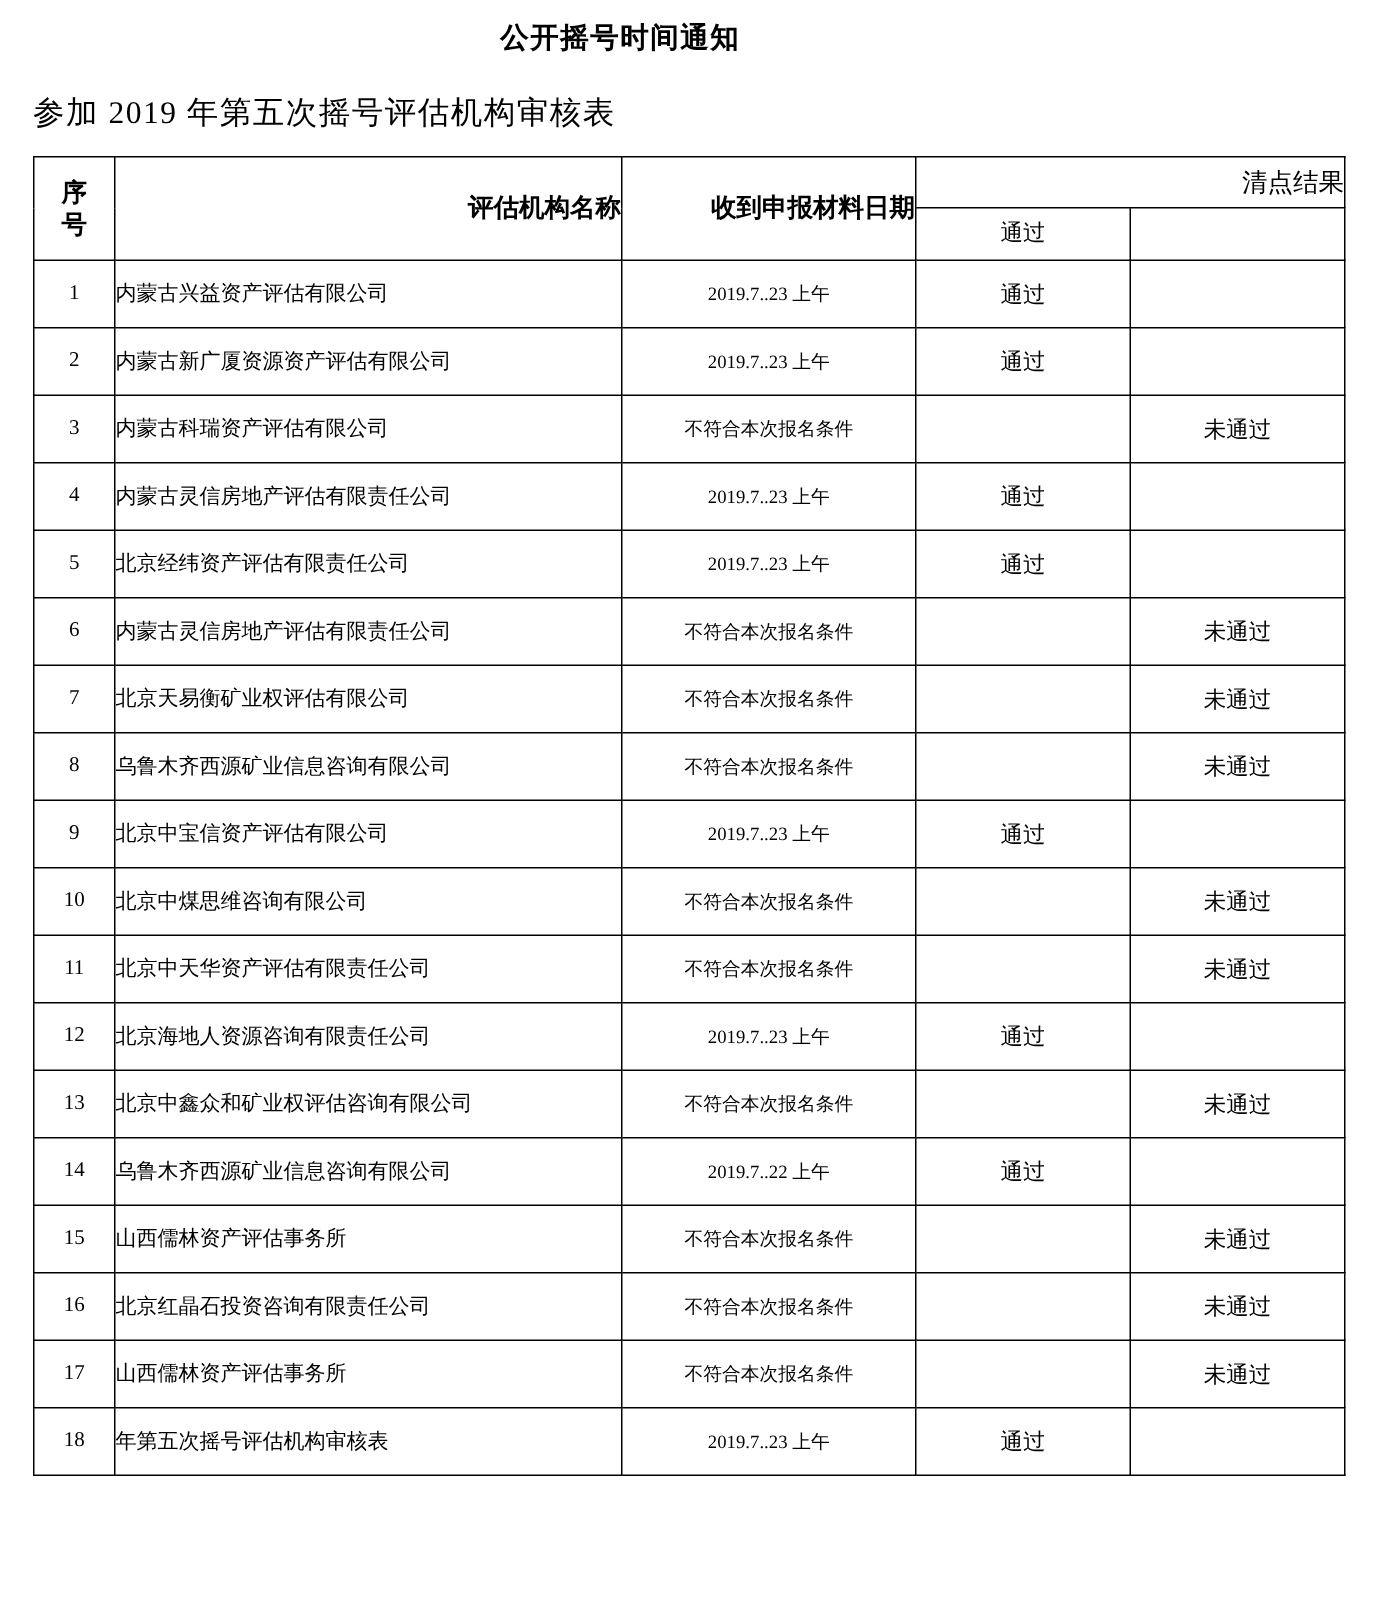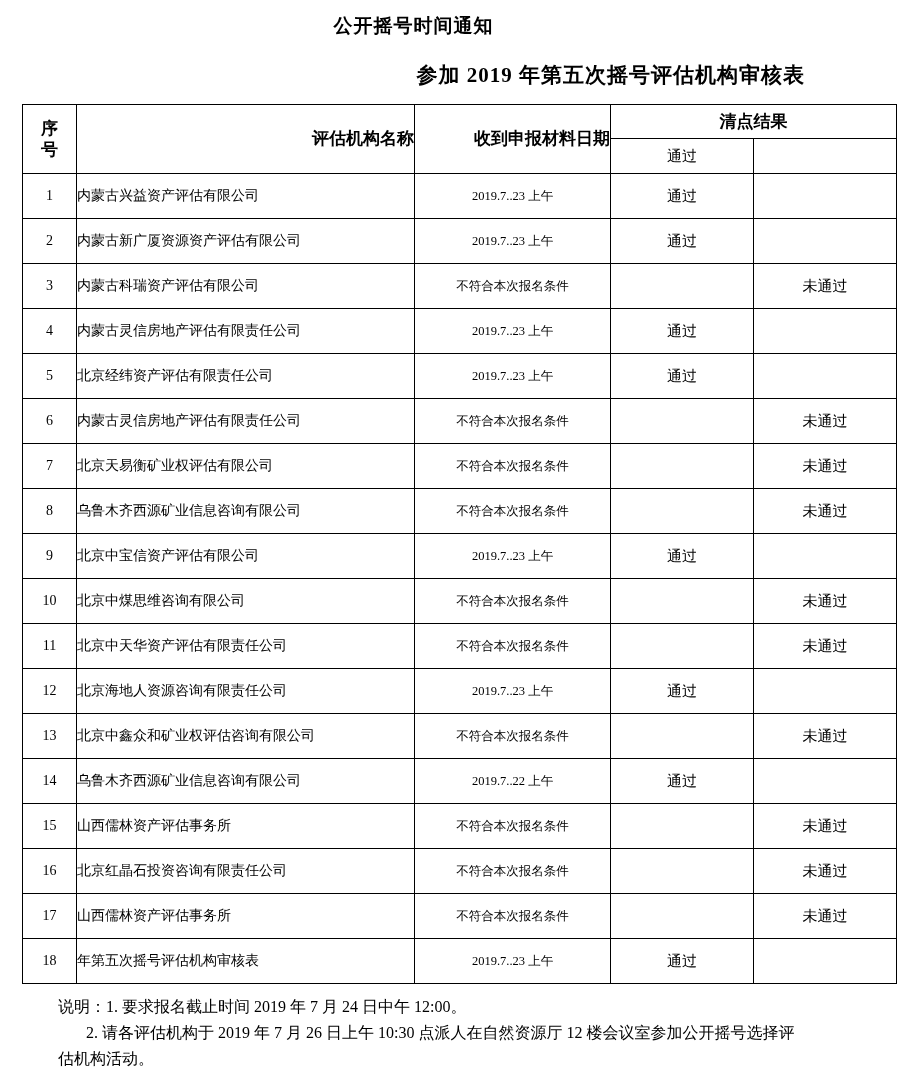--- a/index.html
+++ b/index.html
@@ -25,23 +25,23 @@
   .doc-title {
     text-align: center;
     font-size: 19px;
     font-weight: bold;
     letter-spacing: 1px;
     margin-top: 6px;
     margin-bottom: 0;
     line-height: 28px;
   }
   .doc-subtitle {
-    text-align: right;
+    text-align: left;
     font-size: 21px;
-    font-weight: bold;
+    font-weight: normal;
     letter-spacing: 1px;
     margin-top: 20px;
     margin-bottom: 14px;
     line-height: 30px;
   }
   table.main {
     border-collapse: collapse;
     width: 874px;
     margin: 0 auto;
     table-layout: fixed;
@@ -67,22 +67,22 @@
   th.head-seq {
     font-size: 17px;
     font-weight: bold;
     text-align: center;
     line-height: 21px;
     letter-spacing: 0;
   }
   th.head-seq span { display: block; }
   .head-group {
     font-size: 17px;
-    font-weight: bold;
-    text-align: center;
+    font-weight: normal;
+    text-align: right;
     height: 33px;
     line-height: 33px;
   }
   .head-sub {
     font-size: 15px;
     font-weight: normal;
     text-align: center;
     height: 34px;
     line-height: 34px;
   }
@@ -270,18 +270,14 @@
         <tr>
           <td class="cell-seq">18</td>
           <td class="cell-name">年第五次摇号评估机构审核表</td>
           <td class="cell-date">2019.7..23 上午</td>
           <td class="cell-pass">通过</td>
           <td class="cell-fail"></td>
         </tr>
       </tbody>
   </table>
 
-  <div class="notes">
-    <div class="line1">说明：1. 要求报名截止时间 2019 年 7 月 24 日中午 12:00。</div>
-    <div class="line2">2. 请各评估机构于 2019 年 7 月 26 日上午 10:30 点派人在自然资源厅 12 楼会议室参加公开摇号选择评估机构活动。</div>
-  </div>
 
 </div>
 
 </body></html>

